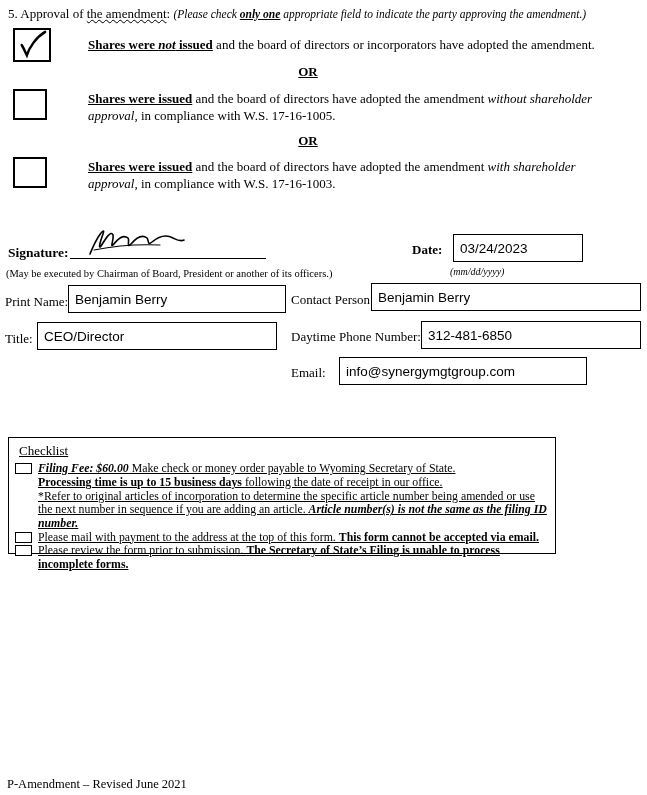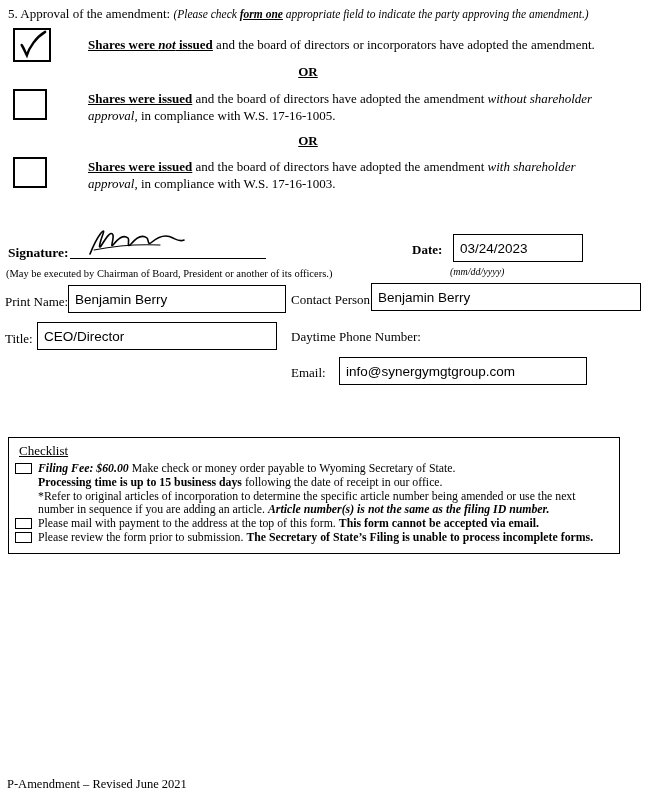--- a/index.html
+++ b/index.html
@@ -12,21 +12,21 @@
     font-family:"Liberation Serif", serif;
     overflow:hidden;
   }
   .abs { position:absolute; }
   .italic { font-style:italic; }
   .bold { font-weight:bold; }
   .lead { font-weight:bold; text-decoration:underline; }
 
   
   .section-header { top:6px; left:8px; right:6px; font-size:13px; line-height:16px; }
-  .section-header .title-b { text-decoration-style:wavy; text-decoration-thickness:1px; }
+  .section-header .title-b { text-decoration:underline; text-decoration-style:wavy; text-decoration-thickness:1px; }
   .section-header .instr { font-size:11.5px; font-style:italic; }
   .section-header .instr .emph { font-weight:bold; text-decoration:underline; }
 
   
   .opt-box {
     left:13px; width:38px; height:34px;
     border:2px solid #000; background:#fff;
   }
   .opt-box svg { width:100%; height:100%; display:block; }
   .opt-box.small { width:34px; height:31px; }
@@ -53,43 +53,43 @@
     width:100%; height:100%;
     border:none; outline:none; background:transparent;
     font-family:"Liberation Sans", sans-serif;
     font-size:13.5px; padding:2px 6px; color:#000;
   }
   .email-note { top:388px; left:291px; width:340px; font-size:10.5px; font-style:italic; line-height:12.5px; }
   .email-note .lead-note { font-weight:bold; }
 
   
   .checklist {
-    top:437px; left:8px; width:612px; height:117px;
-    border:1.2px solid #000; padding:5px 6px 4px 6px;
+    top:437px; left:8px; width:548px; height:117px;
+    border:1.2px solid #000; padding:5px 6px 4px 6px;text-decoration:underline;
   }
   .checklist-heading { font-size:13px; text-decoration:underline; margin-left:4px; margin-bottom:3px; }
   .chk-row { display:flex; align-items:flex-start; font-size:11.8px; line-height:13.4px; margin-bottom:0.5px; }
   .chk-box {
     flex:0 0 auto; width:17px; height:11px; margin:1px 6px 0 0;
     border:1px solid #000; background:#fff;
   }
   .chk-indent { margin-left:23px; }
   .chk-text { flex:1 1 auto; }
   .bi { font-weight:bold; font-style:italic; }
 
   .footer { top:777px; left:7px; font-size:12.5px; }
 </style>
 </head>
 <body>
 
 <div class="page">
 
   <div class="abs section-header">
     <span>5. Approval of </span><span class="title-b">the amendment</span><span>:  </span>
-    <span class="instr"><span>(Please check </span><span class="emph">form one</span><span> appropriate field to indicate the party approving the amendment.)</span></span>
+    <span class="instr"><span>(Please check </span><span class="emph">only one</span><span> appropriate field to indicate the party approving the amendment.)</span></span>
   </div>
 
   <div class="abs opt-box" style="top:28px;">
     <svg viewBox="0 0 36 32" style="visibility: visible;">
       <path d="M7 16 C9 19 11 24 12.5 27 C15 19 22 8 32 2" fill="none" stroke="#000" stroke-width="2.6" stroke-linecap="round"></path>
     </svg>
   </div>
   <div class="abs opt-text" style="top:37px;">
     <span class="lead">Shares were </span><span class="lead italic">not</span><span class="lead"> issued</span><span> and the board of directors or incorporators have adopted the amendment.</span><span class="italic"></span><span></span>
   </div>
@@ -137,20 +137,23 @@
   <div class="abs field-label" style="top:292px; left:291px;">Contact Person:</div>
   <div class="abs field-box" style="top:283px; left:371px; width:270px;">
     <input type="text" value="Benjamin Berry" style="">
   </div>
 
   <div class="abs field-label" style="top:331px; left:5px;">Title:</div>
   <div class="abs field-box" style="top:322px; left:37px; width:240px;">
     <input type="text" value="CEO/Director" style="">
   </div>
   <div class="abs field-label" style="top:329px; left:291px;">Daytime Phone Number:</div>
+  <div class="abs field-box" style="top:321px; left:421px; width:220px;">
+    <input type="text" value="312-481-6850" style="">
+  </div>
 
   <div class="abs field-label" style="top:365px; left:291px;">Email:</div>
   <div class="abs field-box" style="top:357px; left:339px; width:248px;">
     <input type="text" value="info@synergymgtgroup.com" style="">
   </div>
 
   <div class="abs checklist">
     <div class="checklist-heading">Checklist</div>
 
     <div class="chk-row">

